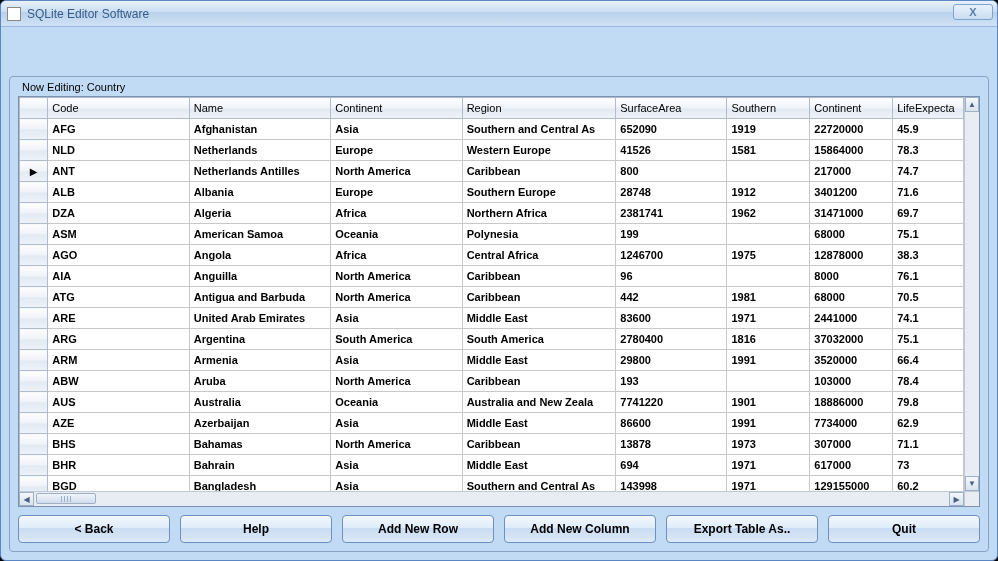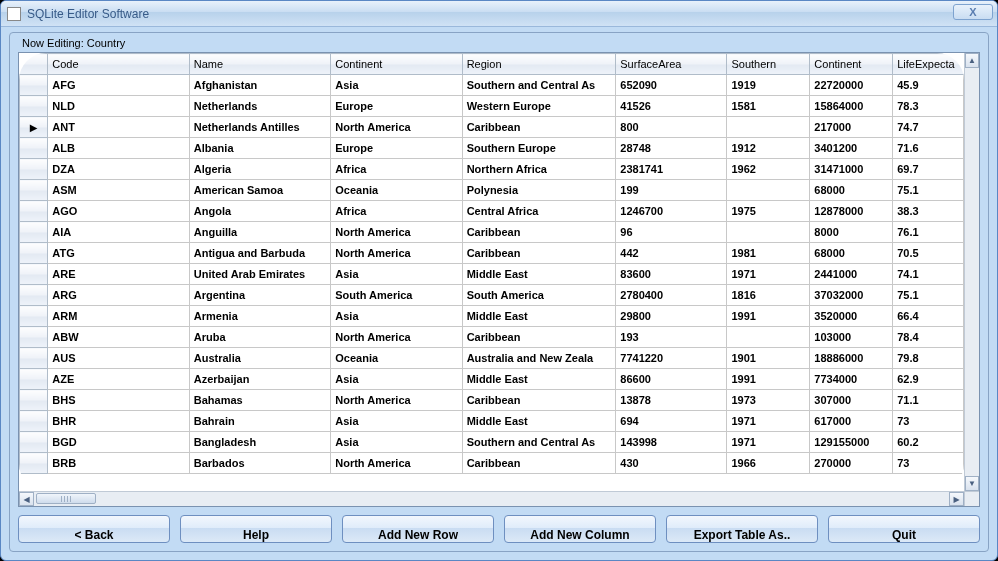--- a/index.html
+++ b/index.html
@@ -14,20 +14,21 @@
   }
   .window {
     width: 998px;
     height: 561px;
     background: #c2dbf4;
     border: 1px solid #5a87c4;
     border-radius: 6px;
     display: flex;
     flex-direction: column;
     overflow: hidden;
+    gap: 44px;
   }
   .titlebar {
     height: 26px;
     background: linear-gradient(to bottom, #e8f1fb 0%, #c9ddf2 45%, #b8d2eb 46%, #d0e2f5 100%);
     display: flex;
     align-items: center;
     padding: 0 6px;
     border-bottom: 1px solid #9ab8db;
     position: relative;
   }
@@ -82,21 +83,20 @@
     flex: 1;
     background: #fff;
     border: 1px solid #7a92b0;
     overflow: hidden;
     position: relative;
   }
   .table-inner {
     position: absolute;
     top: 0; left: 0; right: 15px; bottom: 15px;
     overflow: hidden;
-    border-radius: 27px;
   }
   table {
     border-collapse: collapse;
     width: 100%;
     table-layout: fixed;
   }
   th {
     background: linear-gradient(to bottom, #fdfdfe 0%, #eef2f8 50%, #e3e9f2 51%, #eef3fa 100%);
     border: 1px solid #b0bcc9;
     text-align: left;
@@ -202,21 +202,21 @@
     gap: 10px;
     margin-top: 8px;
   }
   .btn {
     flex: 1;
     height: 28px;
     background: linear-gradient(to bottom, #f2f7fd 0%, #e0ecfa 45%, #c9dcf2 46%, #dce9f7 100%);
     border: 1px solid #6e8fc0;
     border-radius: 4px;
     display: flex;
-    align-items: flex-end;
+    align-items: center;
     justify-content: center;
     font-weight: bold;
     font-size: 12px;
     color: #000;
     cursor: pointer;
   }
 </style>
 </head>
 <body>
 

